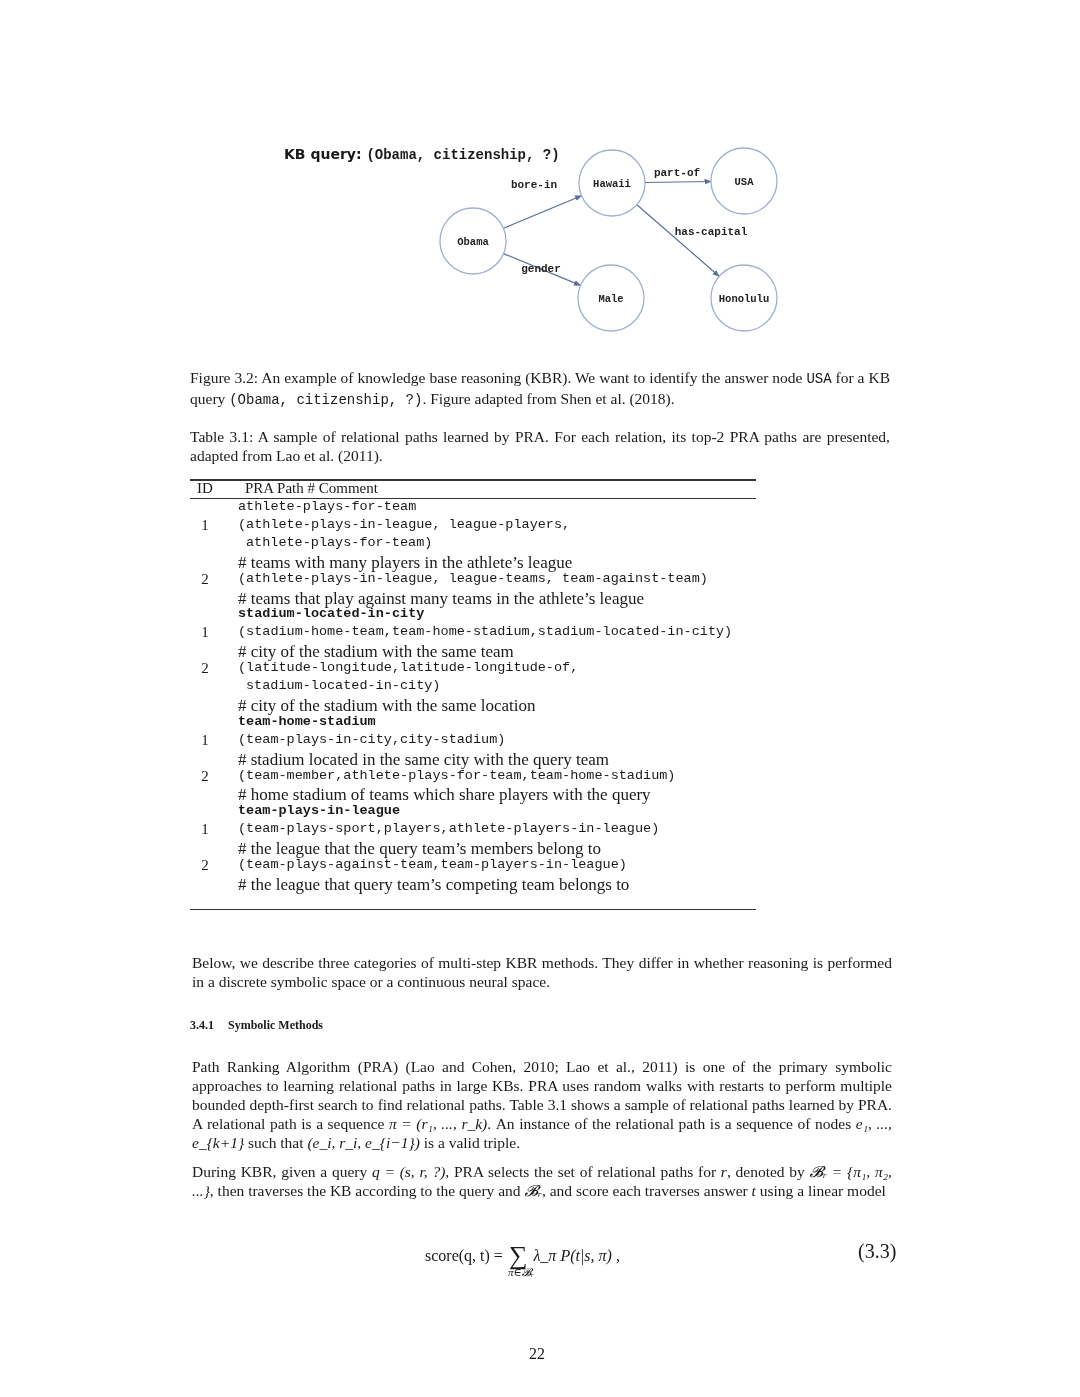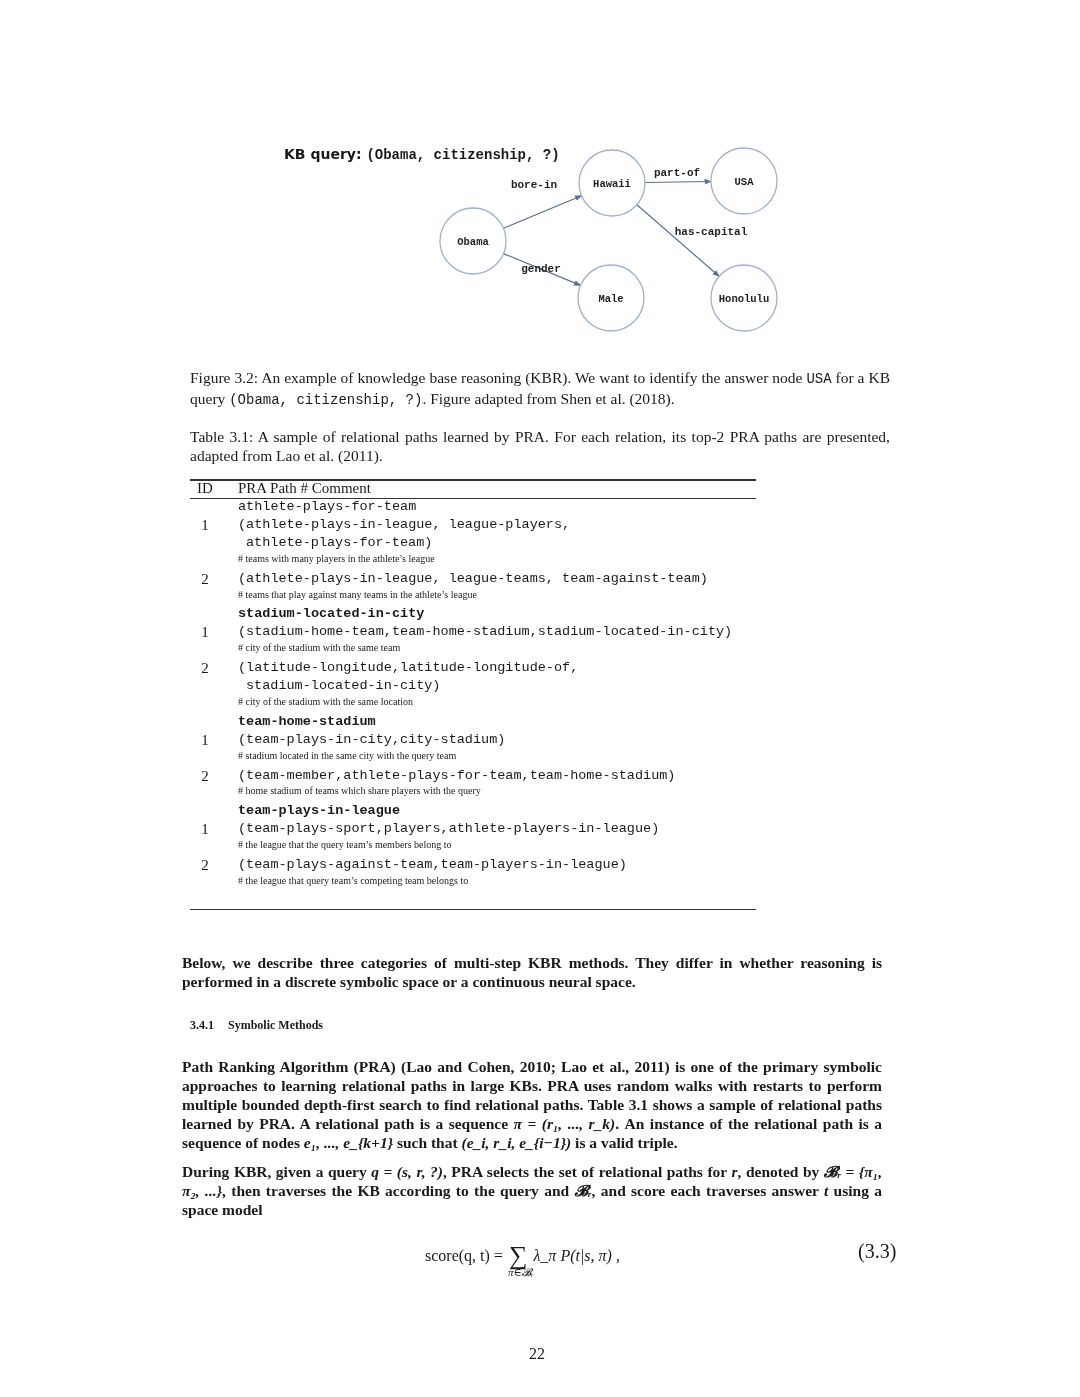--- a/index.html
+++ b/index.html
@@ -15,25 +15,25 @@
              text-align: justify; }
   .caption .mono { font-size: 14px; }
 
   
   #table { position: absolute; left: 190px; top: 479px; width: 566px; }
   .rule { position: absolute; left: 0; width: 566px; background: #333; }
   .trow { position: absolute; left: 0; height: 18px; white-space: nowrap; }
   .tid { position: absolute; left: 0; width: 30px; text-align: center; font-size: 15px; }
   .tpath { position: absolute; left: 48px; font-size: 13.5px; }
   .tpath.indent { left: 56px; }
-  .tcomment { position: absolute; left: 48px; font-size: 10px; }
+  .tcomment { position: absolute; left: 48px; font-size: 17px; }
   .thead { font-size: 15px; }
 
-  .para { position: absolute; left: 182px; width: 700px; font-size: 15.5px; line-height: 19px;
-          text-align: justify; text-align-last: left; font-weight: bold; }
+  .para { position: absolute; left: 192px; width: 700px; font-size: 15.5px; line-height: 19px;
+          text-align: justify; text-align-last: left; }
   .para i { font-style: italic; }
   #section-heading { position: absolute; left: 190px; top: 1018px; font-size: 12px; font-weight: bold; }
   #section-heading span { margin-right: 14px; }
 
   #equation { position: absolute; left: 425px; top: 1238px; font-size: 16px; white-space: nowrap; }
   #equation .sum { font-size: 26px; position: relative; top: 3px; margin: 0 6px; }
   #eq-sub { position: absolute; left: 508px; top: 1266px; font-size: 11px; font-style: italic; }
   #eq-number { position: absolute; left: 858px; top: 1240px; font-size: 20px; }
   #page-number { position: absolute; left: 529px; top: 1308px; font-size: 16px; margin-top: 37px; }
 </style>
@@ -80,21 +80,21 @@
 <div class="caption" style="top:368px;">
   <span>Figure 3.2: An example of knowledge base reasoning (KBR). We want to identify the answer node </span><span class="mono">USA</span><span> for a KB query </span><span class="mono">(Obama, citizenship, ?)</span><span>. Figure adapted from Shen et al. (2018).</span>
 </div>
 
 <div class="caption" style="top:427px;">Table 3.1: A sample of relational paths learned by PRA. For each relation, its top-2 PRA paths are presented, adapted from Lao et al. (2011).</div>
 
 <div id="table">
   <div class="rule" style="top:0;height:1.5px;"></div>
   <div class="trow thead" style="top:1px;">
     <span class="tid">ID</span>
-    <span class="tcomment" style="font-size:15px;">PRA Path # Comment</span>
+    <span class="tcomment" style="font-size:15px;margin-left:7px;">PRA Path # Comment</span>
   </div>
   <div class="rule" style="top:19px;height:1px;"></div>
   <div id="table-body">
       <div class="trow" style="top: 20px;">
         <span class="tpath mono" style="font-weight: normal;">athlete-plays-for-team</span>
       </div>
       <div class="trow" style="top: 37.9px;">
         <span class="tid">1</span>
         <span class="tpath mono">(athlete-plays-in-league, league-players,</span>
       </div>
@@ -173,21 +173,21 @@
 
 <div id="section-heading">
   <span>3.4.1</span><span>Symbolic Methods</span>
 </div>
 
 <div class="para" style="top:1057px;">
   <span>Path Ranking Algorithm (PRA) (Lao and Cohen, 2010; Lao et al., 2011) is one of the primary symbolic approaches to learning relational paths in large KBs. PRA uses random walks with restarts to perform multiple bounded depth-first search to find relational paths. Table 3.1 shows a sample of relational paths learned by PRA. A relational path is a sequence </span><i>π = (r₁, ..., r_k)</i><span>. An instance of the relational path is a sequence of nodes </span><i>e₁, ..., e_{k+1}</i><span> such that </span><i>(e_i, r_i, e_{i−1})</i><span> is a valid triple.</span>
 </div>
 
 <div class="para" style="top:1162px;">
-  <span>During KBR, given a query </span><i>q = (s, r, ?)</i><span>, PRA selects the set of relational paths for </span><i>r</i><span>, denoted by </span><i>𝓑ᵣ = {π₁, π₂, ...}</i><span>, then traverses the KB according to the query and </span><i>𝓑ᵣ</i><span>, and score each traverses answer </span><i>t</i><span> using a space model</span>
+  <span>During KBR, given a query </span><i>q = (s, r, ?)</i><span>, PRA selects the set of relational paths for </span><i>r</i><span>, denoted by </span><i>𝓑ᵣ = {π₁, π₂, ...}</i><span>, then traverses the KB according to the query and </span><i>𝓑ᵣ</i><span>, and score each traverses answer </span><i>t</i><span> using a linear model</span>
 </div>
 
 <div id="equation">
   <span>score(q, t) =</span><span class="sum">∑</span><i>λ_π P(t|s, π) ,</i>
 </div>
 <div id="eq-sub">π∈𝓑ᵣ</div>
 <div id="eq-number">(3.3)</div>
 
 <div id="page-number">22</div>
 

